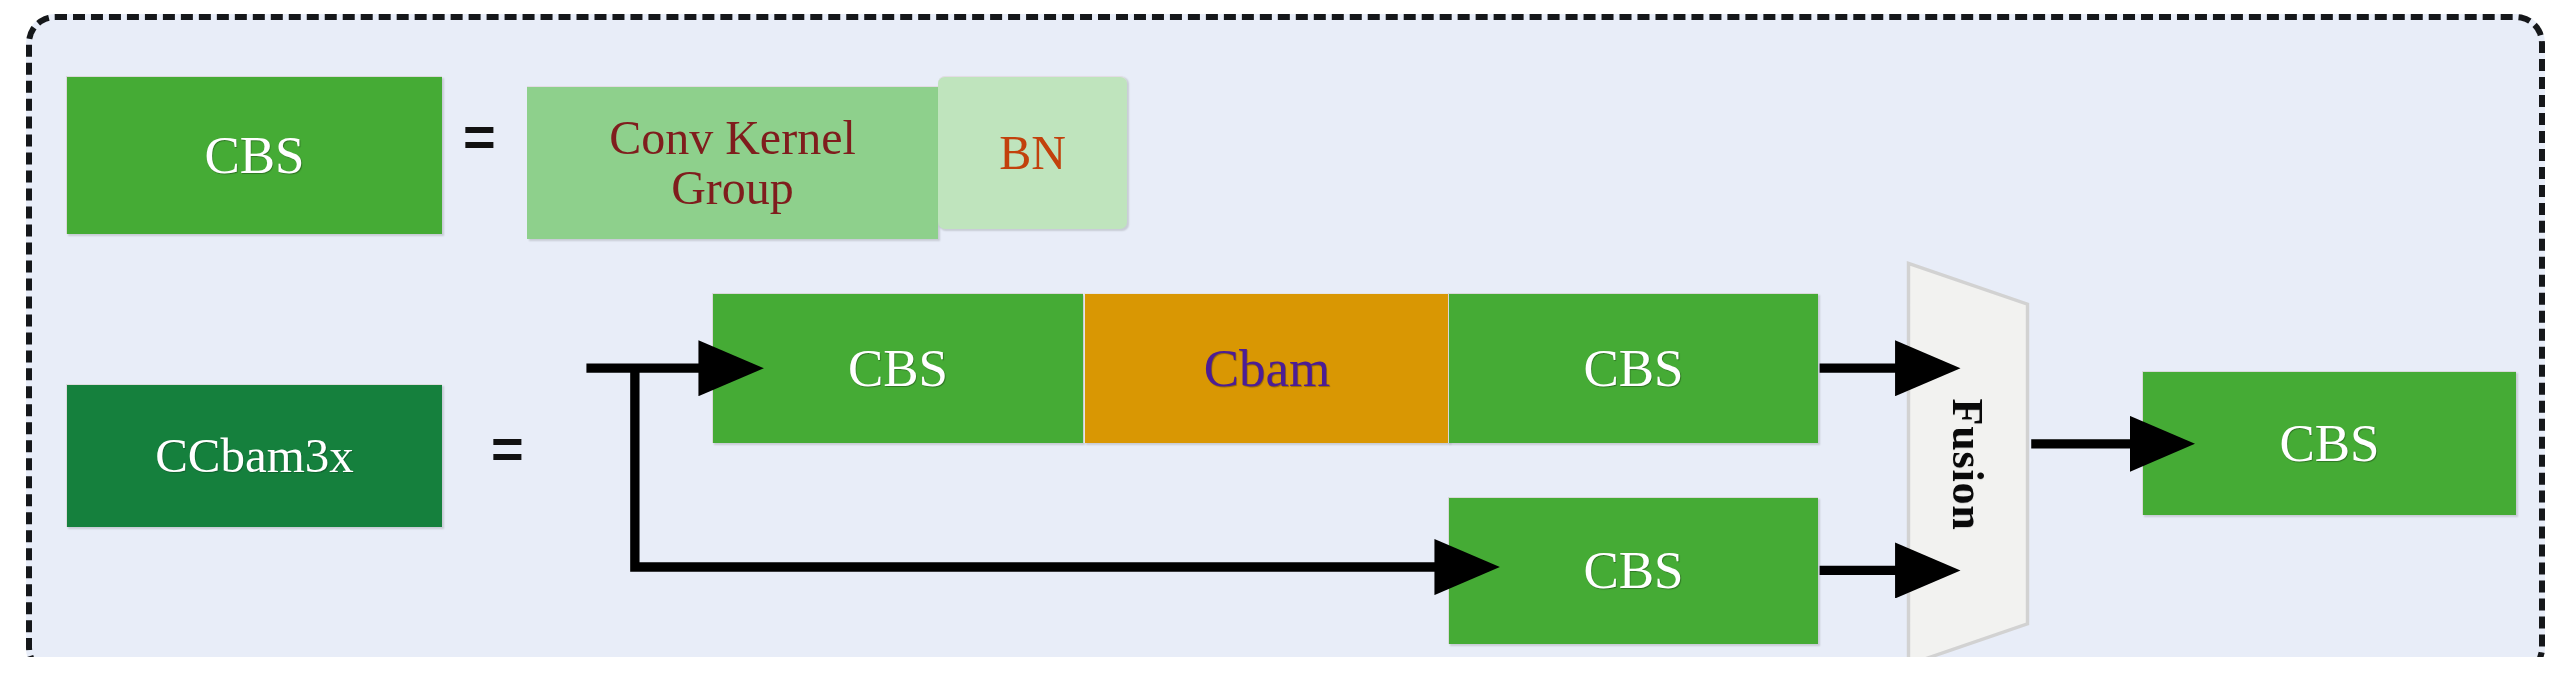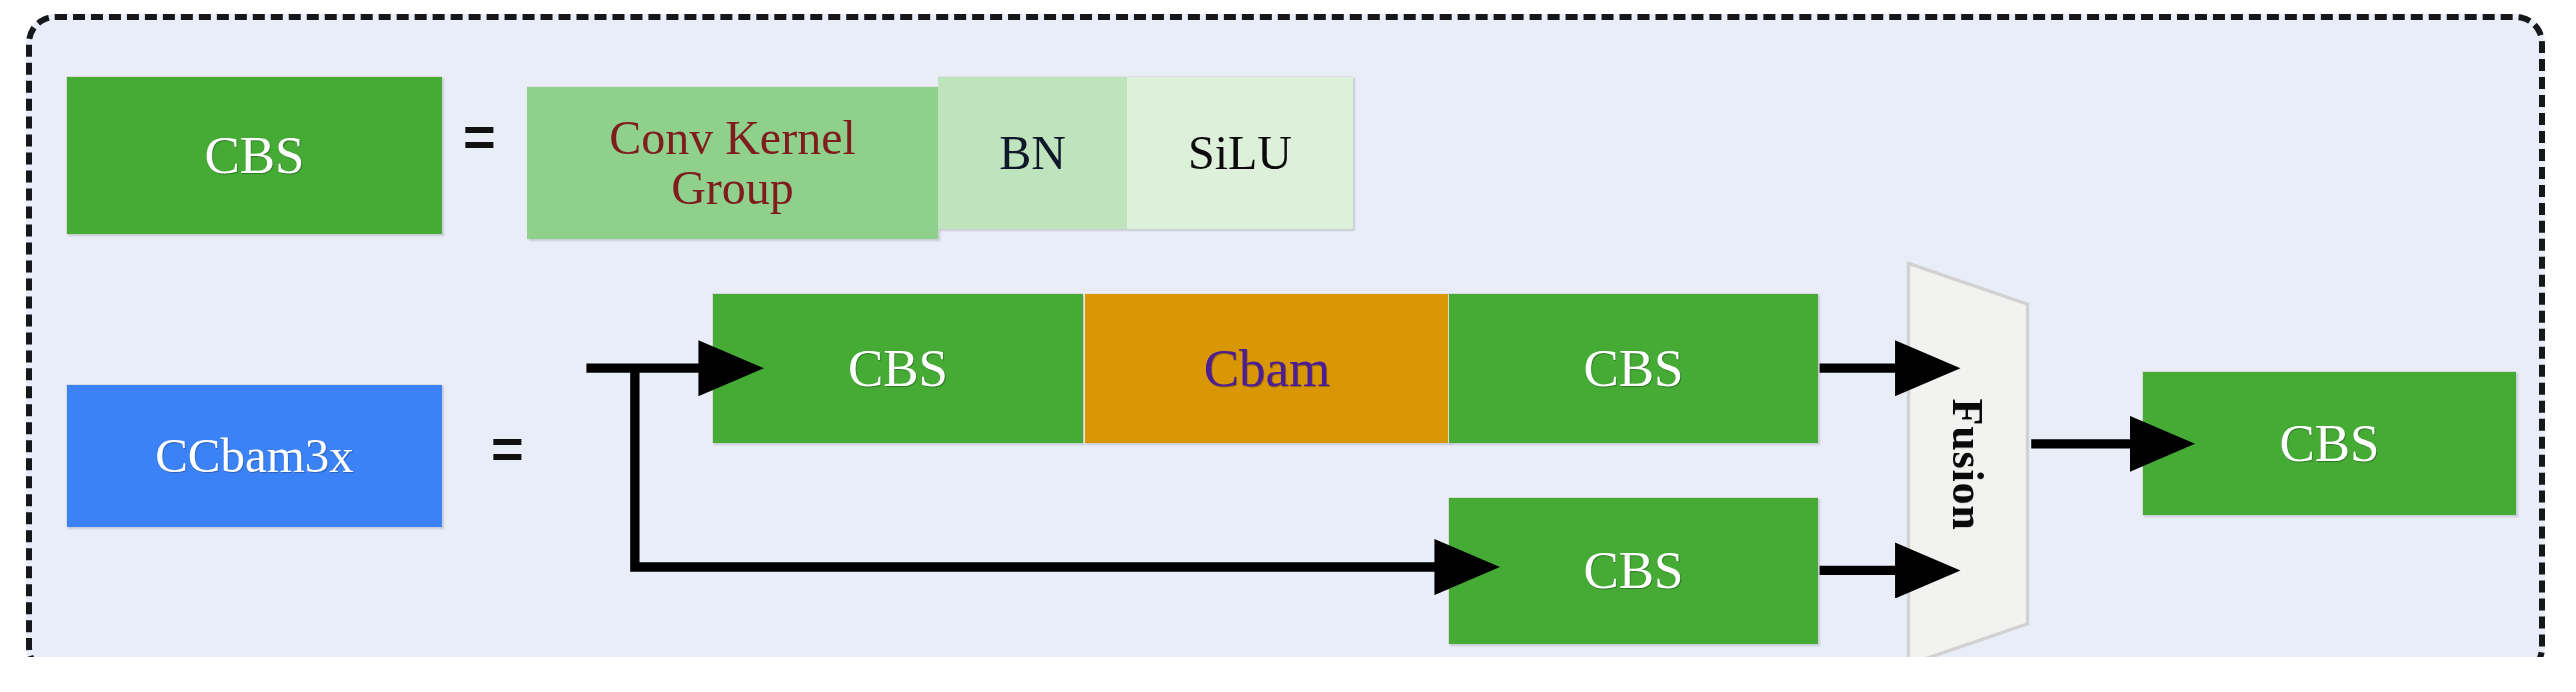--- a/index.html
+++ b/index.html
@@ -51,28 +51,28 @@
     border-left: 0.8px solid #d9d9d9;
   }
   .block-orange {
     background: #d99703;
     color: #4c1d95;
     text-shadow: 0.8px 0.8px 0.8px rgba(0,0,0,0.30);
     border-top: 0.8px solid #e6e6e6;
     border-left: 0.8px solid #e6e6e6;
   }
   .block-blue {
-    background: #3b82f6;
+    background: #15803d;
     color: #ffffff;
     text-shadow: 0.8px 0.8px 0.8px rgba(0,0,0,0.25);
     border-top: 0.8px solid #dcdcdc;
     border-left: 0.8px solid #dcdcdc;
   }
   .block-ck   { background: #8ed08c; color: #7f1d1d; border-top: 0.8px solid #e2dce4; margin-top: 10px; }
-  .block-bn   { background: #bfe4bd; color: #0f172a; border-top: 0.8px solid #e2dce4; }
+  .block-bn   { background: #bfe4bd; color: #c2410c; border-top: 0.8px solid #e2dce4; border-radius: 7px; }
   .block-silu { background: #ddf0da; color: #0b0b0b; border-top: 0.8px solid #e2dce4; }
 
   
   .equals {
     position: absolute;
     color: #111111;
     font-weight: bold;
     line-height: 1;
     font-family: "Liberation Sans", sans-serif;
   }
@@ -125,23 +125,20 @@
 
   <div class="block block-ck" style="left:527px; top:76px; width:411px; height:153px; font-size:48px;">
     <span>Conv Kernel
 Group</span>
   </div>
 
   <div class="block block-bn" style="left:938px; top:76px; width:189px; height:153px; font-size:48px;">
     <span>BN</span>
   </div>
 
-  <div class="block block-silu" style="left:1127px; top:76px; width:226px; height:153px; font-size:48px;">
-    <span>SiLU</span>
-  </div>
 
   <div class="block block-blue" style="left:66px; top:384px; width:376px; height:143px; font-size:49px;">
     <span>CCbam3x</span>
   </div>
 
   <div class="equals" style="left:491px; top:421px; font-size:56px;">=</div>
 
   <div class="block block-green" style="left:712px; top:293px; width:371px; height:150px; font-size:53px;">
     <span>CBS</span>
   </div>

